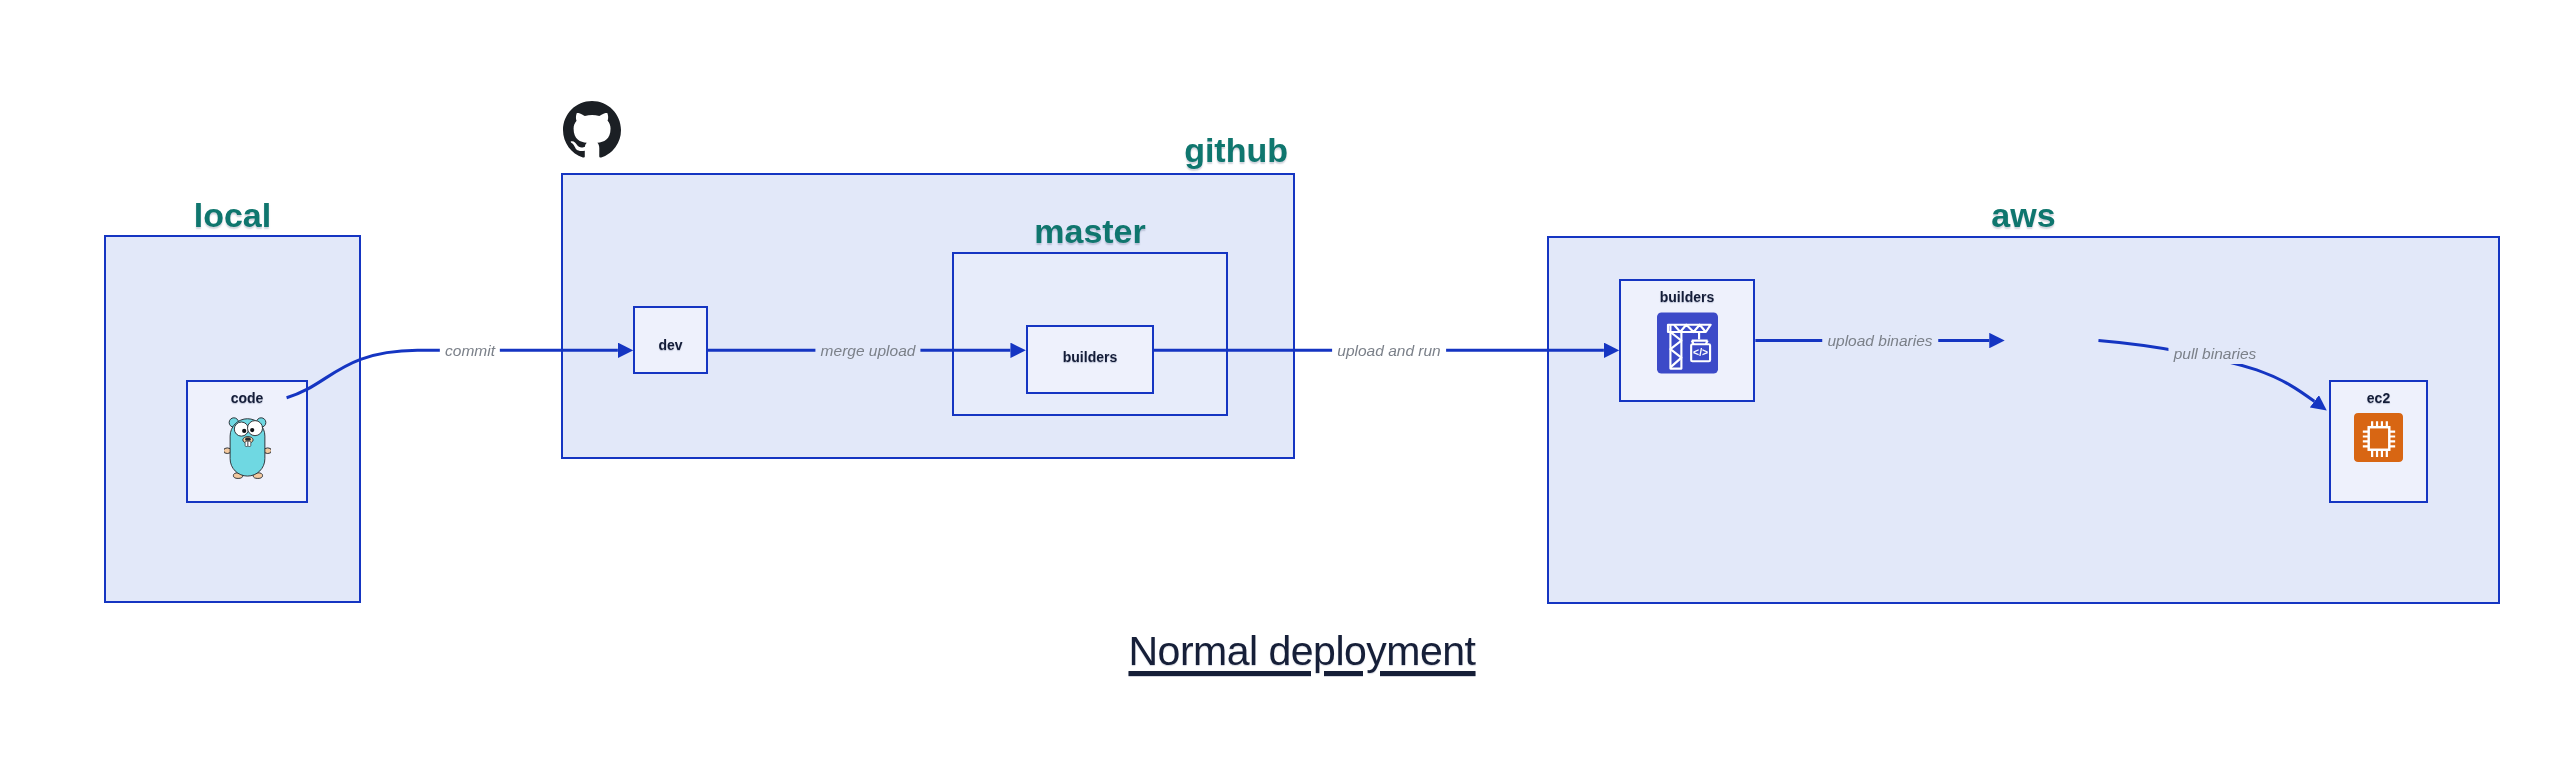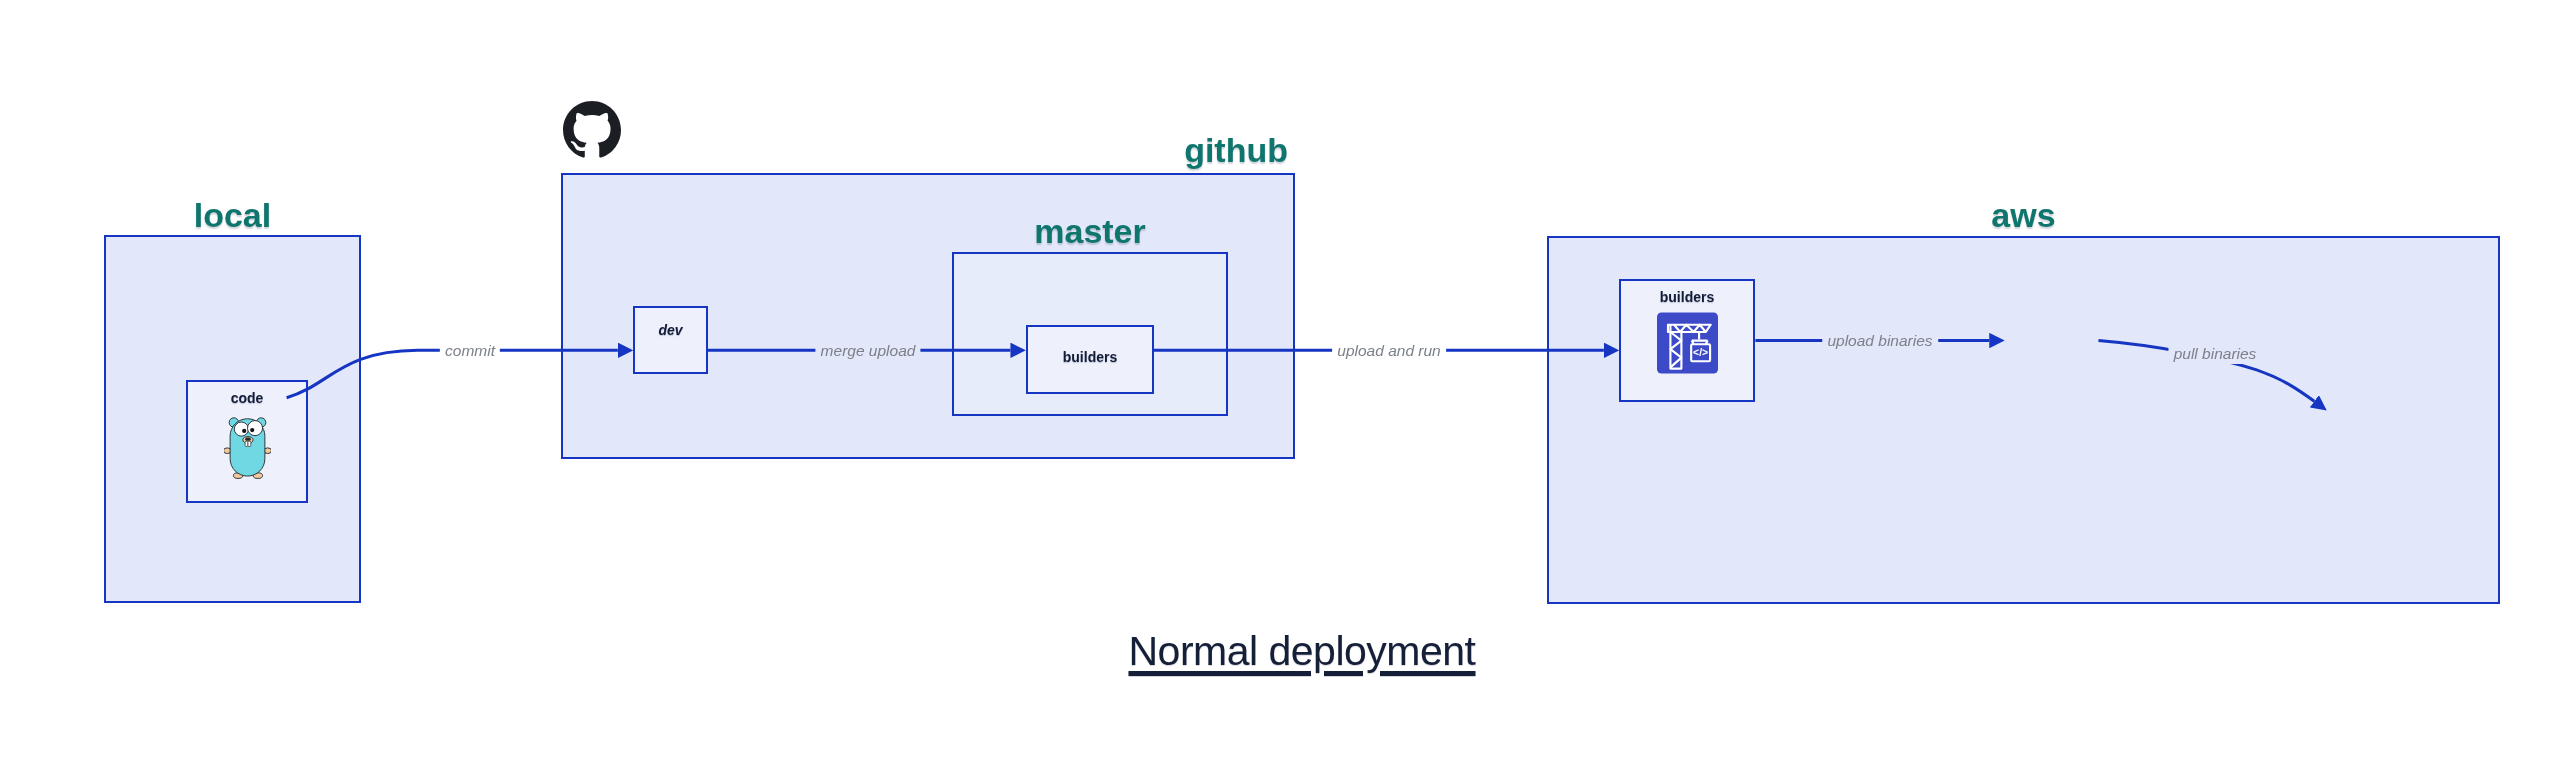--- a/index.html
+++ b/index.html
@@ -25,21 +25,21 @@
   #lbl-local {left:104px;top:196px;width:257px;}
   #g-github  {left:561px;top:173px;width:734px;height:286px;}
   #lbl-github{left:1133px;top:131px;width:155px;text-align:right;}
   #g-master  {left:952px;top:252px;width:276px;height:164px;background:#e7ecfa;}
   #lbl-master{left:952px;top:212px;width:276px;}
   #g-aws     {left:1547px;top:236px;width:953px;height:368px;}
   #lbl-aws   {left:1547px;top:196px;width:953px;}
 
   #n-code     {left:186px;top:380px;width:122px;height:123px;}
   #n-dev      {left:633px;top:306px;width:75px;height:68px;}
-  #n-dev .node-label{margin-top:14px;font-style:italic;}
+  #n-dev .node-label{margin-top:29px;}
   #n-workflows{left:1026px;top:325px;width:128px;height:69px;}
   #n-workflows .node-label{margin-top:21.6px;}
   #n-builders {left:1619px;top:279px;width:136px;height:123px;}
   #n-s3       {left:2005px;top:279px;width:94px;height:123px;}
   #n-ec2      {left:2329px;top:380px;width:99px;height:123px;}
 
   #octocat{position:absolute;left:563px;top:101px;width:58px;height:58px;}
 
   
   #edges{position:absolute;left:0;top:0;width:2604px;height:781px;z-index:5;pointer-events:none;}
@@ -132,20 +132,33 @@
         <path d="M22 20 V92 H40 V32"></path>
         <path d="M22 32 L40 46 L22 60 L40 74 L22 90"></path>
         <path d="M69 32 V44 M57 46 H83 M57 46 L60 52 M83 46 L80 52"></path>
         <rect x="56" y="52" width="31" height="28" rx="2"></rect>
       </g>
       <text x="71.5" y="72" fill="#ffffff" font-size="17" font-weight="bold" text-anchor="middle" font-family="Liberation Sans, sans-serif">&lt;/&gt;</text>
     </svg>
   </div>
 
 
+  <div class="node" id="n-ec2">
+    <span class="node-label">ec2</span>
+    <svg class="node-icon plate" width="49" height="49" viewBox="0 0 100 100">
+      <rect x="0" y="0" width="100" height="100" rx="5" fill="#d86613"></rect>
+      <rect x="30" y="29" width="42" height="46" fill="none" stroke="#ffffff" stroke-width="5"></rect>
+      <g stroke="#ffffff" stroke-width="4.5">
+        <path d="M37 17 V29 M47 17 V29 M57 17 V29 M67 17 V29"></path>
+        <path d="M37 75 V90 M47 75 V90 M57 75 V90 M67 75 V90"></path>
+        <path d="M18 38 H30 M18 48 H30 M18 58 H30 M18 68 H30"></path>
+        <path d="M72 38 H84 M72 48 H84 M72 58 H84 M72 68 H84"></path>
+      </g>
+    </svg>
+  </div>
 
   <svg id="edges" viewBox="0 0 5054 1516" width="2604" height="781">
     <defs>
       <marker id="arrow" viewBox="0 0 10 10" refX="0" refY="5" markerWidth="5" markerHeight="5" orient="auto-start-reverse">
         <path d="M0,0 L10,5 L0,10 z" fill="#1535c2"></path>
       </marker>
     </defs>
     <g stroke="#1535c2" stroke-width="6" fill="none">
       <path d="M556 772 C640 748 660 681 810 680 L1199 680" marker-end="url(#arrow)"></path>
       <path d="M1374 680 H1961" marker-end="url(#arrow)"></path>

